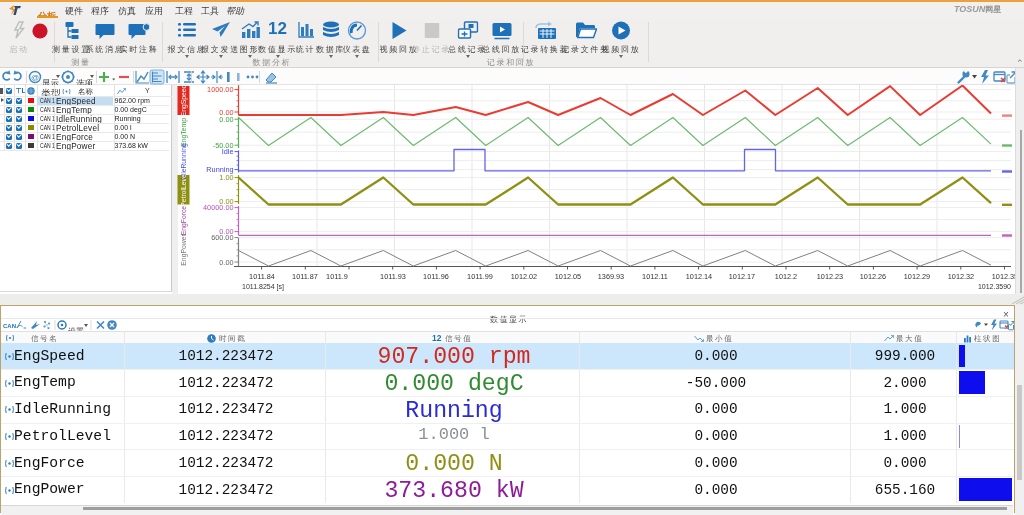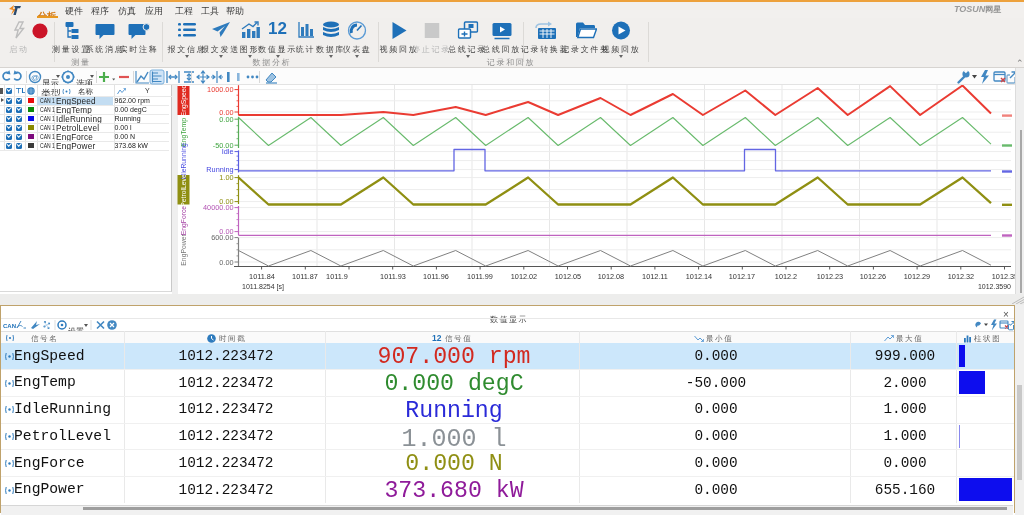--- a/index.html
+++ b/index.html
@@ -19,21 +19,21 @@
 <path d="M6 2 L13 2 L12 4.2 L9.6 4.2 L7.8 11 L5.4 11 L7.2 4.2 Z" fill="#2b4b6f"></path>
 </svg></div>
 <div class="abs" style="top:5px;left:38px;color:#d2750e;font-weight:bold;"><span class="cjk" style="color:#d2750e;">分析</span></div>
 <div class="abs" style="left:37px;top:15.5px;width:21px;height:2px;background:#e8971e;"></div>
 <div class="abs cjk" style="top:5px;left:65px;">硬件</div>
 <div class="abs cjk" style="top:5px;left:91px;">程序</div>
 <div class="abs cjk" style="top:5px;left:118px;">仿真</div>
 <div class="abs cjk" style="top:5px;left:145px;">应用</div>
 <div class="abs cjk" style="top:5px;left:175px;">工程</div>
 <div class="abs cjk" style="top:5px;left:201px;">工具</div>
-<div class="abs cjk" style="top:5px;left:226px;">帮助</div>
+<div class="abs cjk" style="top:5px;left:226px;font-style:italic;">帮助</div>
 <div class="abs" style="top:4px;left:954px;font-size:9px;font-weight:bold;color:#9a9a9a;font-style:italic;">TOSUN<span class="cjk" style="font-style:normal;color:#8f8f8f;font-size:8px;">网星</span></div>
 
 <div class="abs" style="left:0;top:18px;width:1024px;height:50px;background:#f1efed;border-bottom:1px solid #d7d4d1;"></div>
 <div id="ribbon-icons">
 <style>
 .rlb{position:absolute;font-size:8px;color:#444;transform:translateX(-50%);white-space:nowrap;top:44px;}
 .rlb .cjk{font-size:8px;color:#444;letter-spacing:1.7px;}
 .glb{position:absolute;font-size:8px;transform:translateX(-50%);white-space:nowrap;top:57px;}
 .glb .cjk{font-size:8px;color:#8c8c8c;letter-spacing:1.7px;}
 .rsep{position:absolute;top:22px;height:40px;width:1px;background:#dcdad7;}
@@ -449,21 +449,21 @@
 </svg>
 <div id="xlabels" style="position:absolute;top:271.5px;left:0;font-size:7.3px;color:#333;">
         <span style="position:absolute;left:262px;transform:translateX(-50%);">1011.84</span>
         <span style="position:absolute;left:305px;transform:translateX(-50%);">1011.87</span>
         <span style="position:absolute;left:337px;transform:translateX(-50%);">1011.9</span>
         <span style="position:absolute;left:393px;transform:translateX(-50%);">1011.93</span>
         <span style="position:absolute;left:436px;transform:translateX(-50%);">1011.96</span>
         <span style="position:absolute;left:480px;transform:translateX(-50%);">1011.99</span>
         <span style="position:absolute;left:524px;transform:translateX(-50%);">1012.02</span>
         <span style="position:absolute;left:568px;transform:translateX(-50%);">1012.05</span>
-        <span style="position:absolute;left:611px;transform:translateX(-50%);">1012.08</span>
+        <span style="position:absolute;left:611px;transform:translateX(-50%);">1369.93</span>
         <span style="position:absolute;left:655px;transform:translateX(-50%);">1012.11</span>
         <span style="position:absolute;left:699px;transform:translateX(-50%);">1012.14</span>
         <span style="position:absolute;left:742px;transform:translateX(-50%);">1012.17</span>
         <span style="position:absolute;left:786px;transform:translateX(-50%);">1012.2</span>
         <span style="position:absolute;left:830px;transform:translateX(-50%);">1012.23</span>
         <span style="position:absolute;left:873px;transform:translateX(-50%);">1012.26</span>
         <span style="position:absolute;left:917px;transform:translateX(-50%);">1012.29</span>
         <span style="position:absolute;left:961px;transform:translateX(-50%);">1012.32</span>
         <span style="position:absolute;left:1005px;transform:translateX(-50%);">1012.35</span>
       </div>
@@ -630,21 +630,21 @@
 <div class="cellc mono" style="left:905px;top:401.3px;font-size:14.4px;color:#111;">1.000</div>
 <div class="abs" style="left:1px;top:395.9px;width:1012.5px;height:1px;background:#f0f0f0;"></div>
 <svg class="abs" style="left:4px;top:432.0px;" width="11" height="9" viewBox="0 0 11 9">
         <g stroke="#2e7bbd" fill="none" stroke-width="1">
           <circle cx="5.5" cy="4.5" r="1.2" fill="#2e7bbd" stroke="none"></circle>
           <path d="M2.2 1 Q1 4.5 2.2 8 M8.8 1 Q10 4.5 8.8 8"></path>
         </g>
       </svg>
 <div class="abs mono" style="left:14px;top:427.8px;font-size:14.7px;color:#111;">PetrolLevel</div>
 <div class="cellc mono" style="left:226px;top:428.0px;font-size:14.4px;color:#111;">1012.223472</div>
-<div class="cellc mono" style="left:454px;top:424.5px;font-size:25px;color:#8b9196;">1.000 l</div>
+<div class="cellc mono" style="left:454px;top:424.5px;font-size:17px;color:#8b9196;">1.000 l</div>
 <div class="cellc mono" style="left:716px;top:428.0px;font-size:14.4px;color:#111;">0.000</div>
 <div class="cellc mono" style="left:905px;top:428.0px;font-size:14.4px;color:#111;">1.000</div>
 <div class="abs" style="left:958.5px;top:424.9px;width:1.5px;height:22.7px;background:#8888ee;"></div>
 <div class="abs" style="left:1px;top:422.7px;width:1012.5px;height:1px;background:#f0f0f0;"></div>
 <svg class="abs" style="left:4px;top:458.7px;" width="11" height="9" viewBox="0 0 11 9">
         <g stroke="#2e7bbd" fill="none" stroke-width="1">
           <circle cx="5.5" cy="4.5" r="1.2" fill="#2e7bbd" stroke="none"></circle>
           <path d="M2.2 1 Q1 4.5 2.2 8 M8.8 1 Q10 4.5 8.8 8"></path>
         </g>
       </svg>

